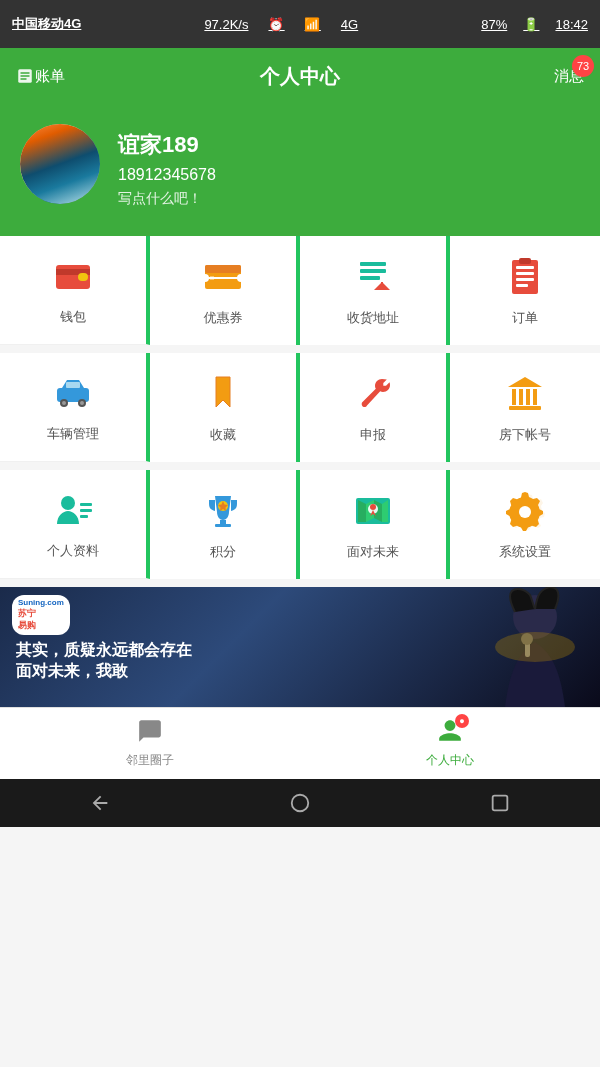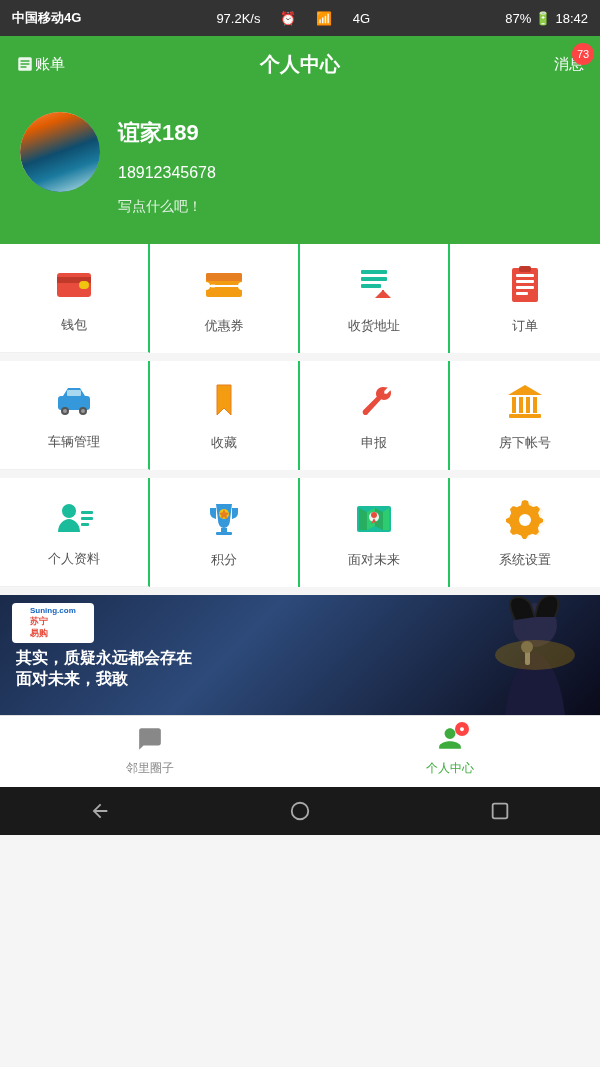--- a/index.html
+++ b/index.html
@@ -13,26 +13,27 @@
     }
 
     
     #status-bar {
       background: #333;
       color: #fff;
       display: flex;
       justify-content: space-between;
       align-items: center;
       padding: 0 12px;
-      height: 36px;
+      height: 48px;
       font-size: 13px;
+      text-decoration: underline;
     }
     #status-bar .left { font-weight: bold; }
     #status-bar .center { display: flex; gap: 20px; align-items: center; font-size: 13px; }
-    #status-bar .right { display: flex; align-items: center; gap: 4px; font-size: 13px; }
+    #status-bar .right { display: flex; align-items: center; gap: 16px; font-size: 13px; }
 
     
     #top-nav {
       background: #3dac3d;
       height: 56px;
       display: flex;
       align-items: center;
       justify-content: space-between;
       padding: 0 16px;
       position: relative;
@@ -94,21 +95,21 @@
     }
     #avatar-inner {
       width: 100%;
       height: 100%;
       background: linear-gradient(160deg, #ff8c42 0%, #e05c00 20%, #0e4d6e 50%, #1a7a9e 70%, #8bc4d4 90%);
       border-radius: 50%;
     }
     #profile-info {
       display: flex;
       flex-direction: column;
-      gap: 16px;
+      gap: 6px;
       padding-top: 6px;
     }
     #profile-info .username {
       color: white;
       font-size: 22px;
       font-weight: bold;
     }
     #profile-info .phone {
       color: white;
       font-size: 16px;
@@ -127,21 +128,21 @@
     .grid-4 {
       display: grid;
       grid-template-columns: repeat(4, 1fr);
     }
     .grid-item {
       display: flex;
       flex-direction: column;
       align-items: center;
       justify-content: center;
       padding: 18px 8px;
-      border-right: 2px solid #22c55e;
+      border-right: 4px solid #22c55e;
       border-bottom: 1px solid #f0f0f0;
       cursor: pointer;
     }
     .grid-item:nth-child(4n) { border-right: none; }
     .grid-item:last-child, .grid-item:nth-last-child(-n+4):nth-child(4n+1) ~ .grid-item { border-bottom: none; }
     .grid-icon {
       width: 44px;
       height: 44px;
       margin-bottom: 10px;
       display: flex;
@@ -168,22 +169,22 @@
       position: absolute;
       width: 100%;
       height: 100%;
       background: linear-gradient(135deg, #1a2a4a 0%, #2d4a7a 40%, #0a0a1a 100%);
     }
     #banner-logo {
       position: absolute;
       top: 8px;
       left: 12px;
       background: white;
-      border-radius: 4px;
-      padding: 3px 18px;
+      border-radius: 12px;
+      padding: 3px 6px;
       font-size: 9px;
       color: #e74c3c;
       font-weight: bold;
       line-height: 1.3;
     }
     #banner-text {
       position: absolute;
       left: 16px;
       top: 50%;
       transform: translateY(-50%);

